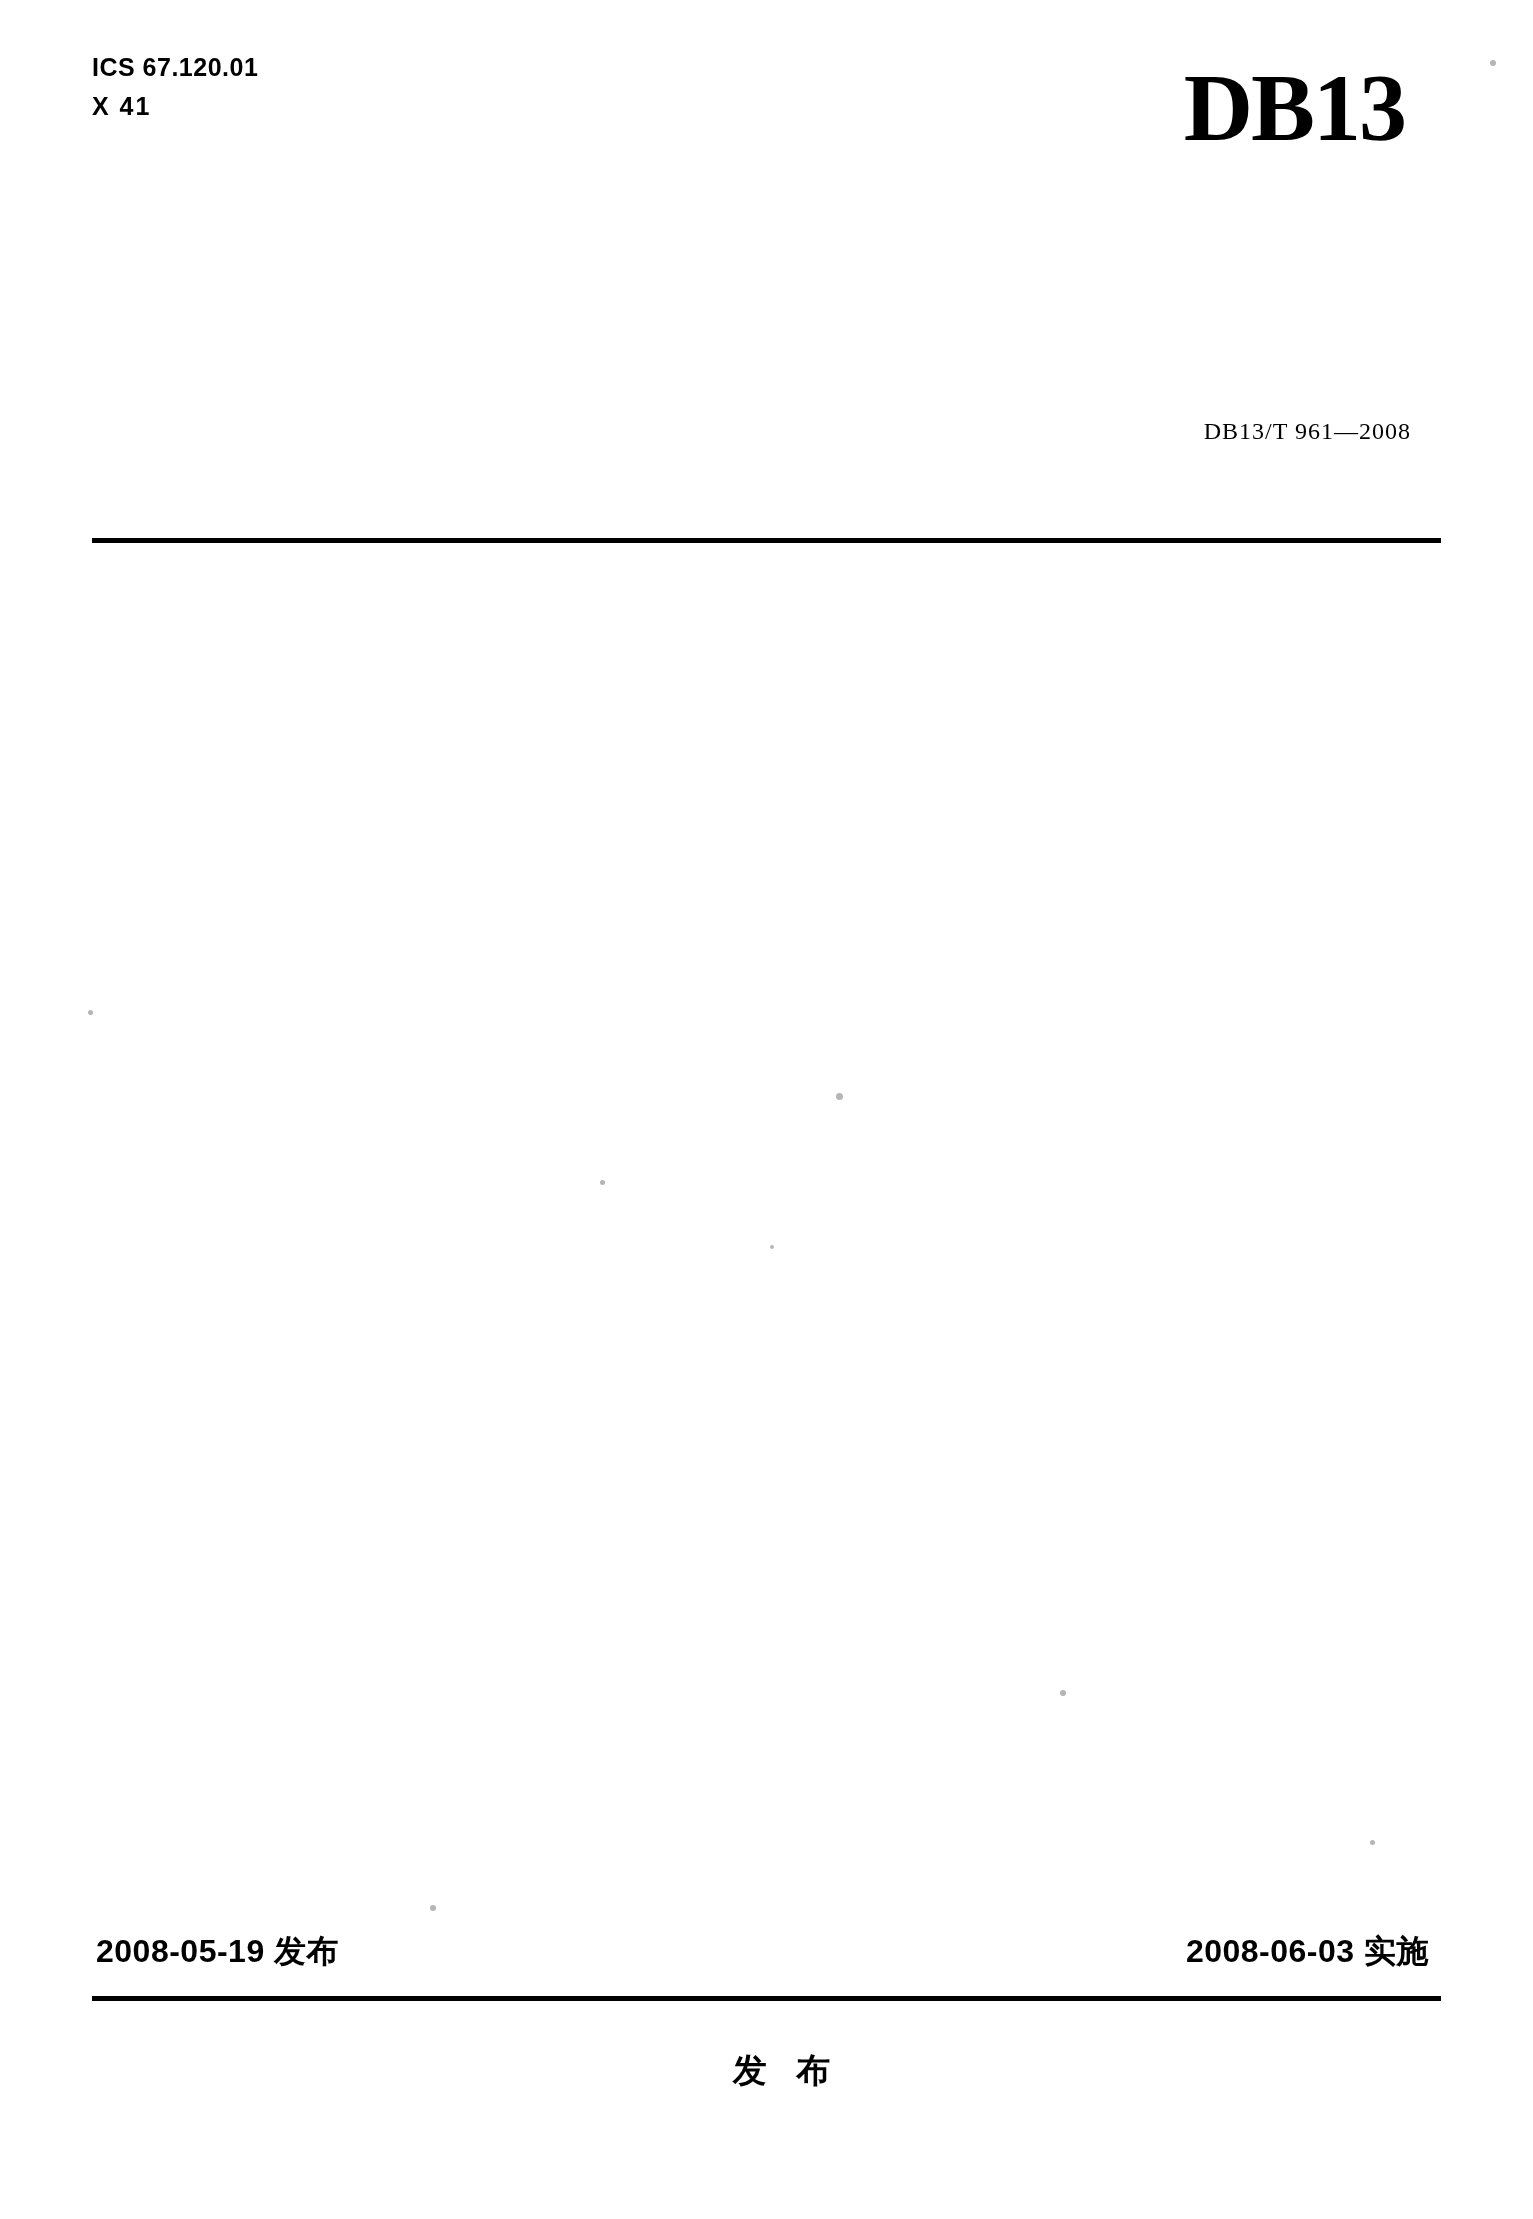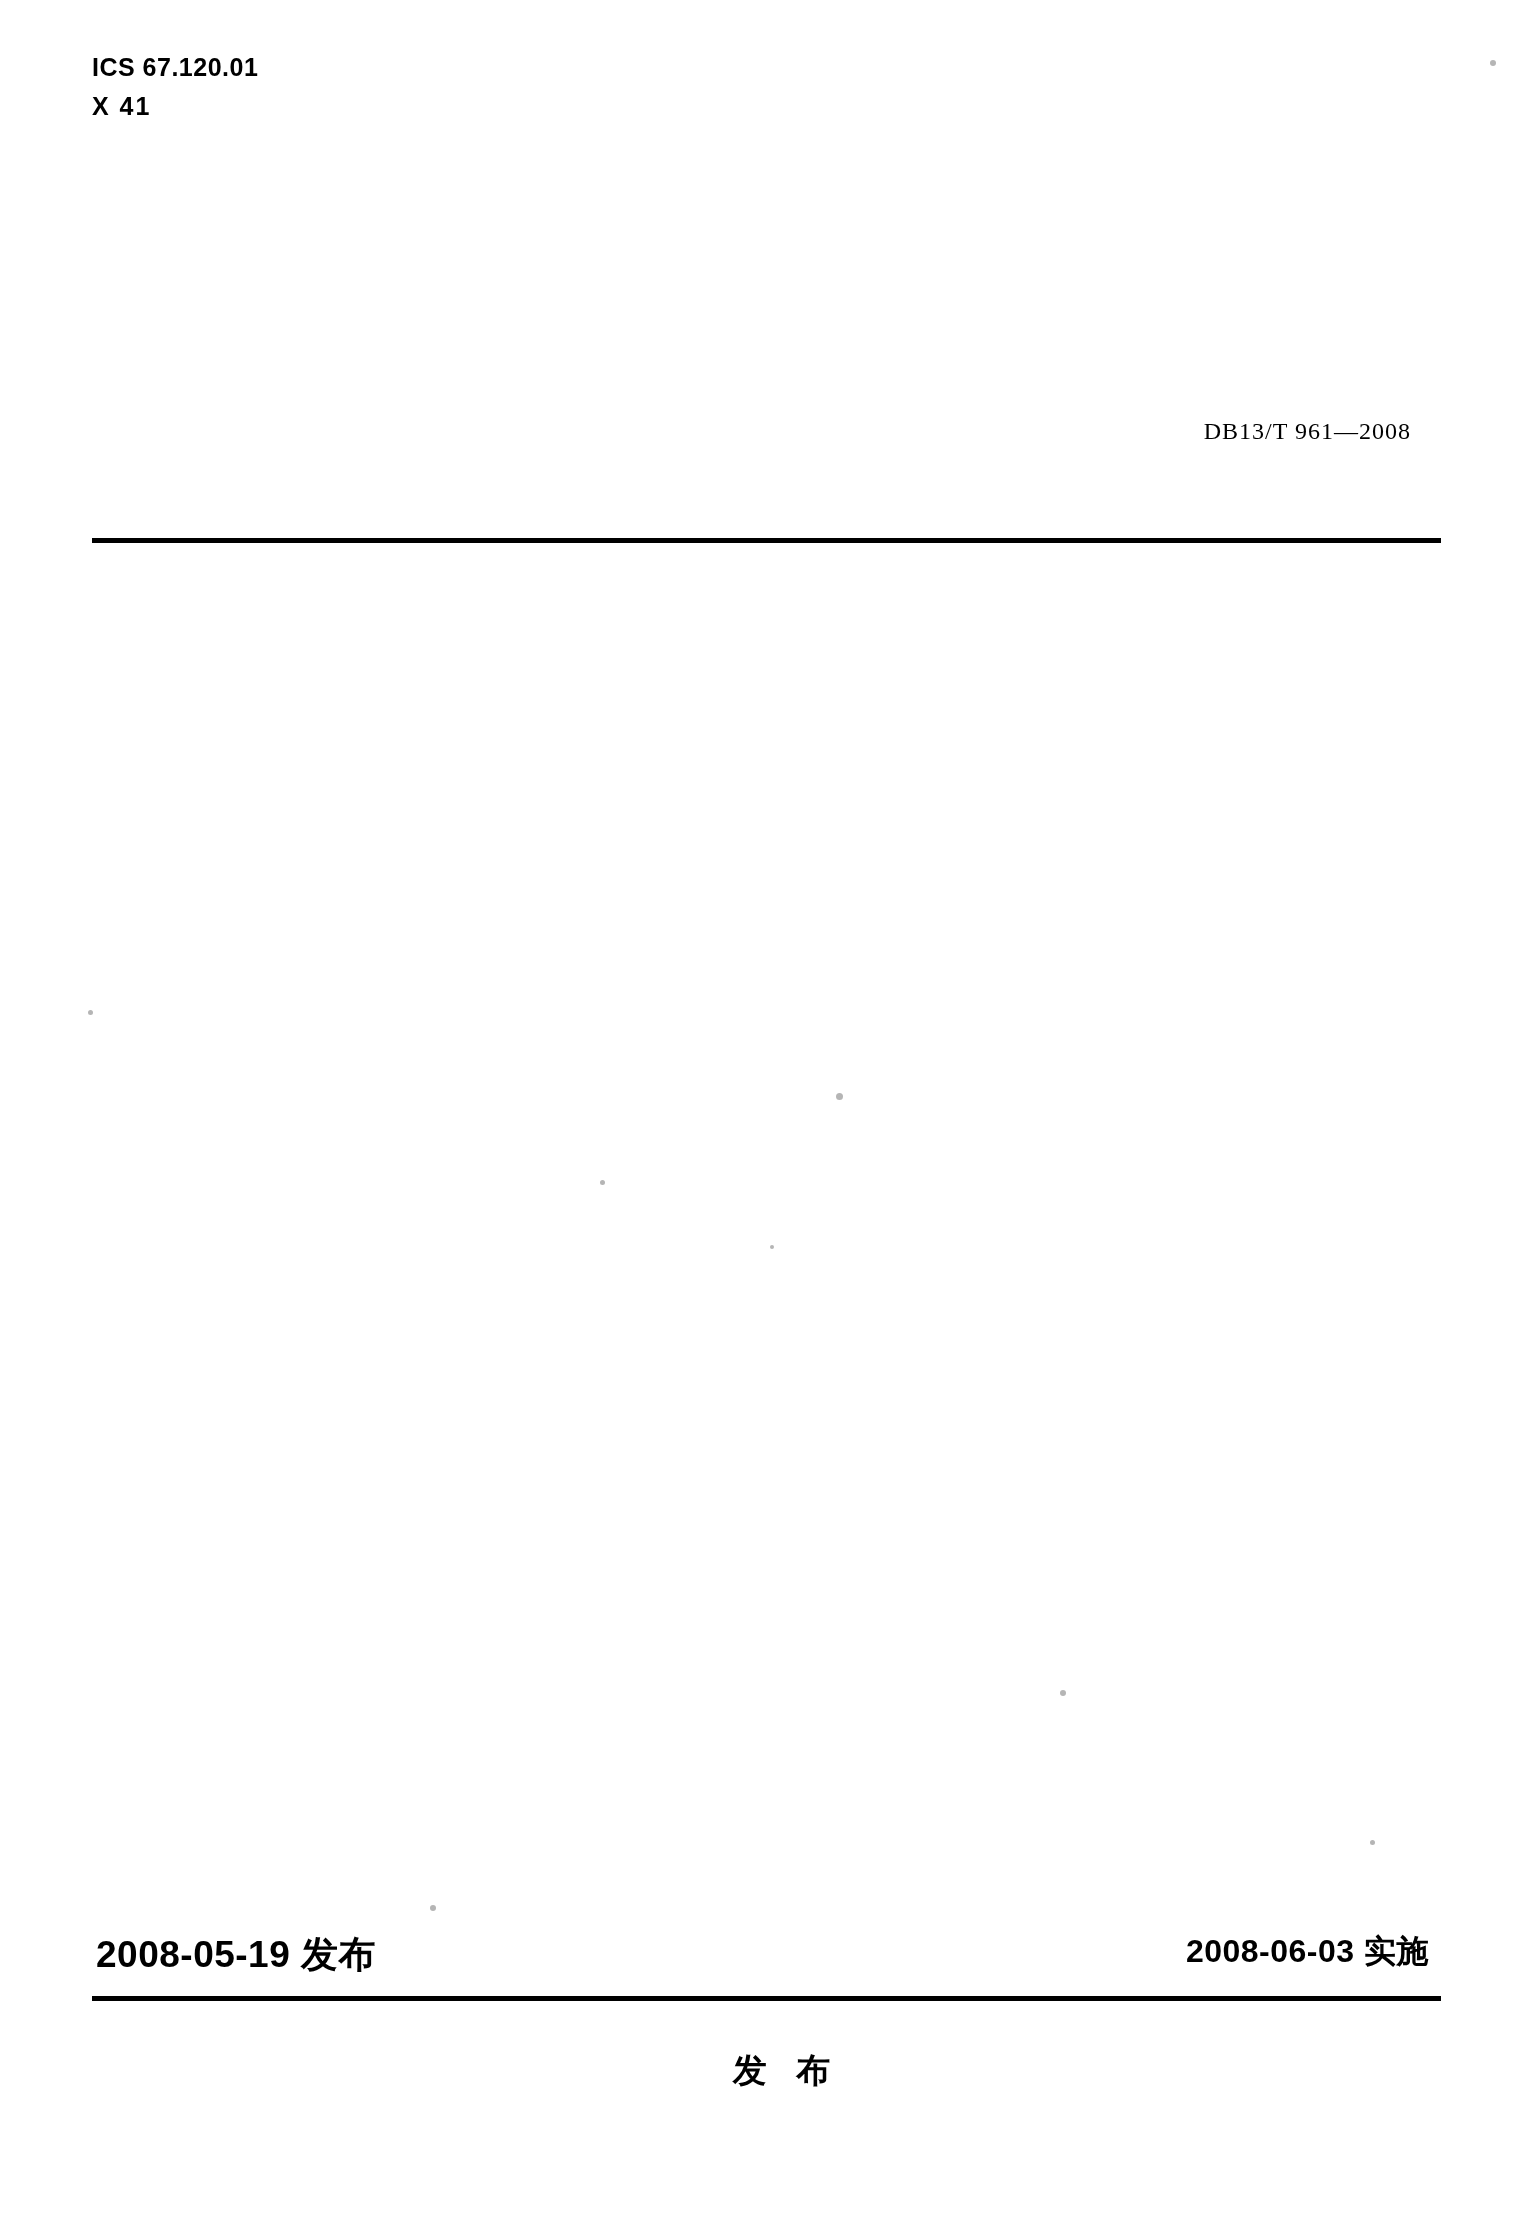--- a/index.html
+++ b/index.html
@@ -80,21 +80,21 @@
     font-family: "Liberation Sans", sans-serif;
     font-weight: bold;
     font-size: 54px;
     letter-spacing: 4px;
   }
   .issue-date {
     position: absolute;
     left: 96px;
     top: 1930px;
     font-weight: bold;
-    font-size: 37px;
+    font-size: 32px;
     letter-spacing: 0.5px;
     text-align: right;
   }
   .effective-date {
     position: absolute;
     right: 104px;
     top: 1930px;
     font-weight: bold;
     font-size: 32px;
     letter-spacing: 0.5px;
@@ -138,20 +138,21 @@
 </head>
 <body>
 
 <div class="page">
 
   <div class="ics-block">
     <div>ICS 67.120.01</div>
     <div class="ics-line2">X 41</div>
   </div>
 
+  <div class="db-title">DB13</div>
 
 
   <div class="std-number">DB13/T 961—2008</div>
 
   <div class="rule-top"></div>
 
 
   <div class="issue-date">2008-05-19 发布</div>
   <div class="effective-date">2008-06-03 实施</div>
 

